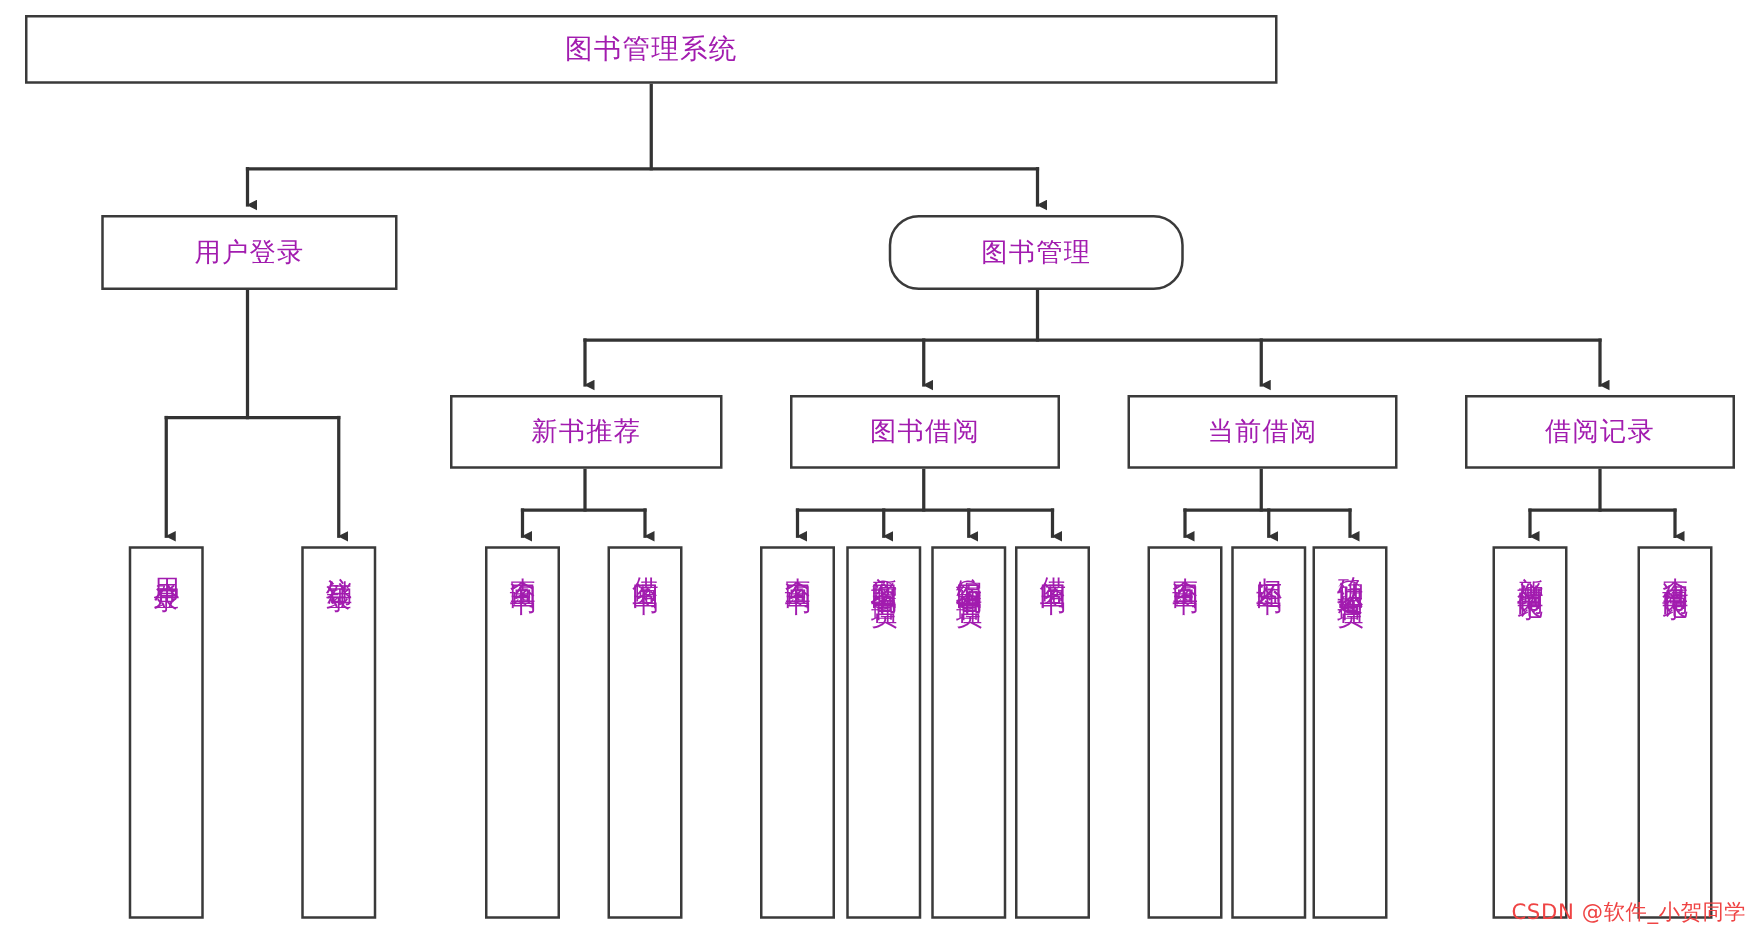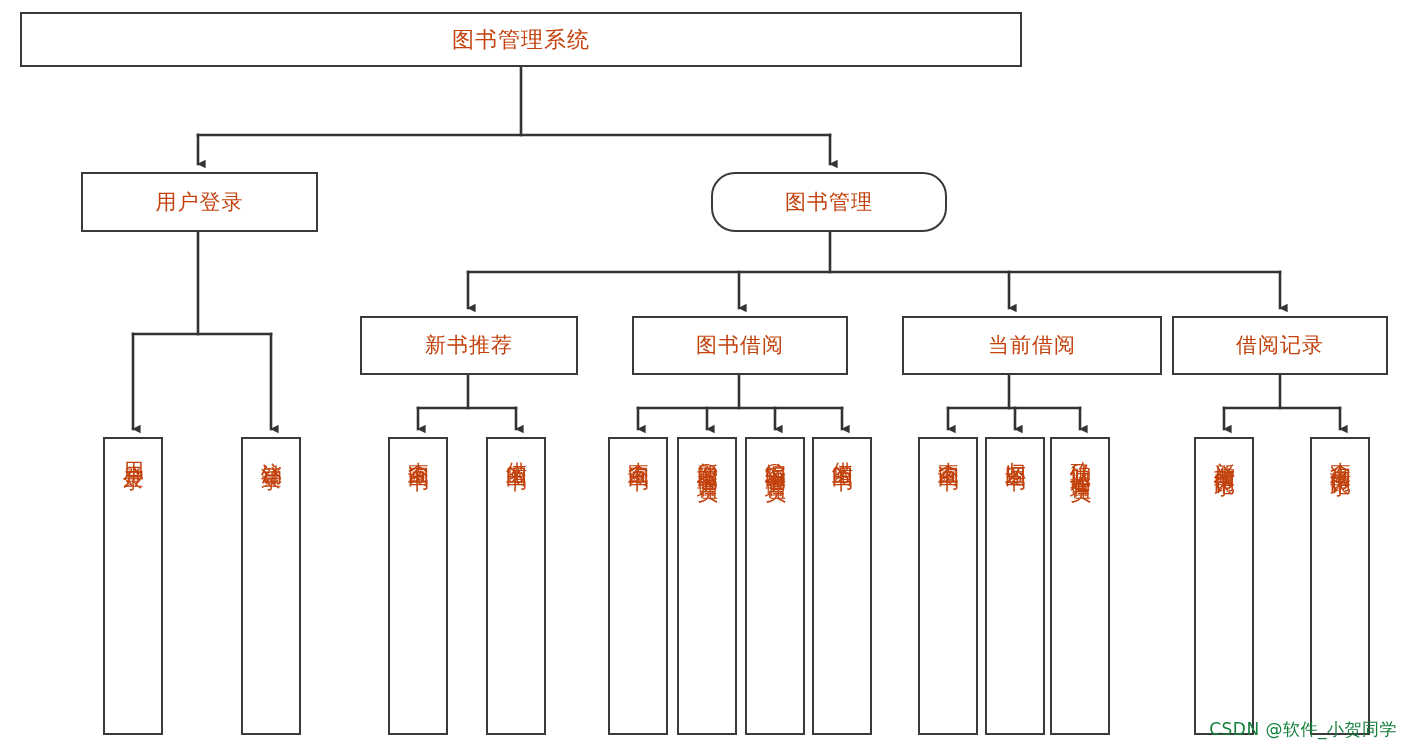--- a/index.html
+++ b/index.html
@@ -33,21 +33,21 @@
     background: #ffffff;
     border: 2.5px solid #3a3a3a;
     display: flex;
     align-items: center;
     justify-content: center;
     z-index: 2;
   }
   .node-label {
     font-size: 21px;
     line-height: 1.25;
-    color: #c2410c;
+    color: #a21caf;
     letter-spacing: 1px;
     white-space: nowrap;
     text-align: center;
   }
   .node.leaf {
     align-items: flex-start;
     justify-content: center;
     padding-top: 6px;
   }
   .node.leaf .node-label {
@@ -60,21 +60,21 @@
     max-height: 280px;
   }
   .node.root .node-label {
     font-size: 22px;
   }
   #watermark {
     position: absolute;
     right: 8px;
     bottom: 6px;
     font-size: 17px;
-    color: #15803d;
+    color: #ef4444;
     letter-spacing: 0.5px;
     z-index: 5;
     white-space: nowrap;
   }
 </style>
 </head>
 <body>
 
 <div id="diagram-root">
 
@@ -142,21 +142,21 @@
   </div>
 
   <div class="node" style="left:360px; top:316px; width:218px; height:59px;font-family:Liberation Serif, serif;">
     <span class="node-label">新书推荐</span>
   </div>
 
   <div class="node" style="left:632px; top:316px; width:216px; height:59px;">
     <span class="node-label">图书借阅</span>
   </div>
 
-  <div class="node" style="left:902px; top:316px; width:260px; height:59px;">
+  <div class="node" style="left:902px; top:316px; width:216px; height:59px;">
     <span class="node-label">当前借阅</span>
   </div>
 
   <div class="node" style="left:1172px; top:316px; width:216px; height:59px;">
     <span class="node-label">借阅记录</span>
   </div>
 
   <div class="node leaf" style="left:103px; top:437px; width:60px; height:298px;">
     <span class="node-label">用户登录</span>
   </div>

